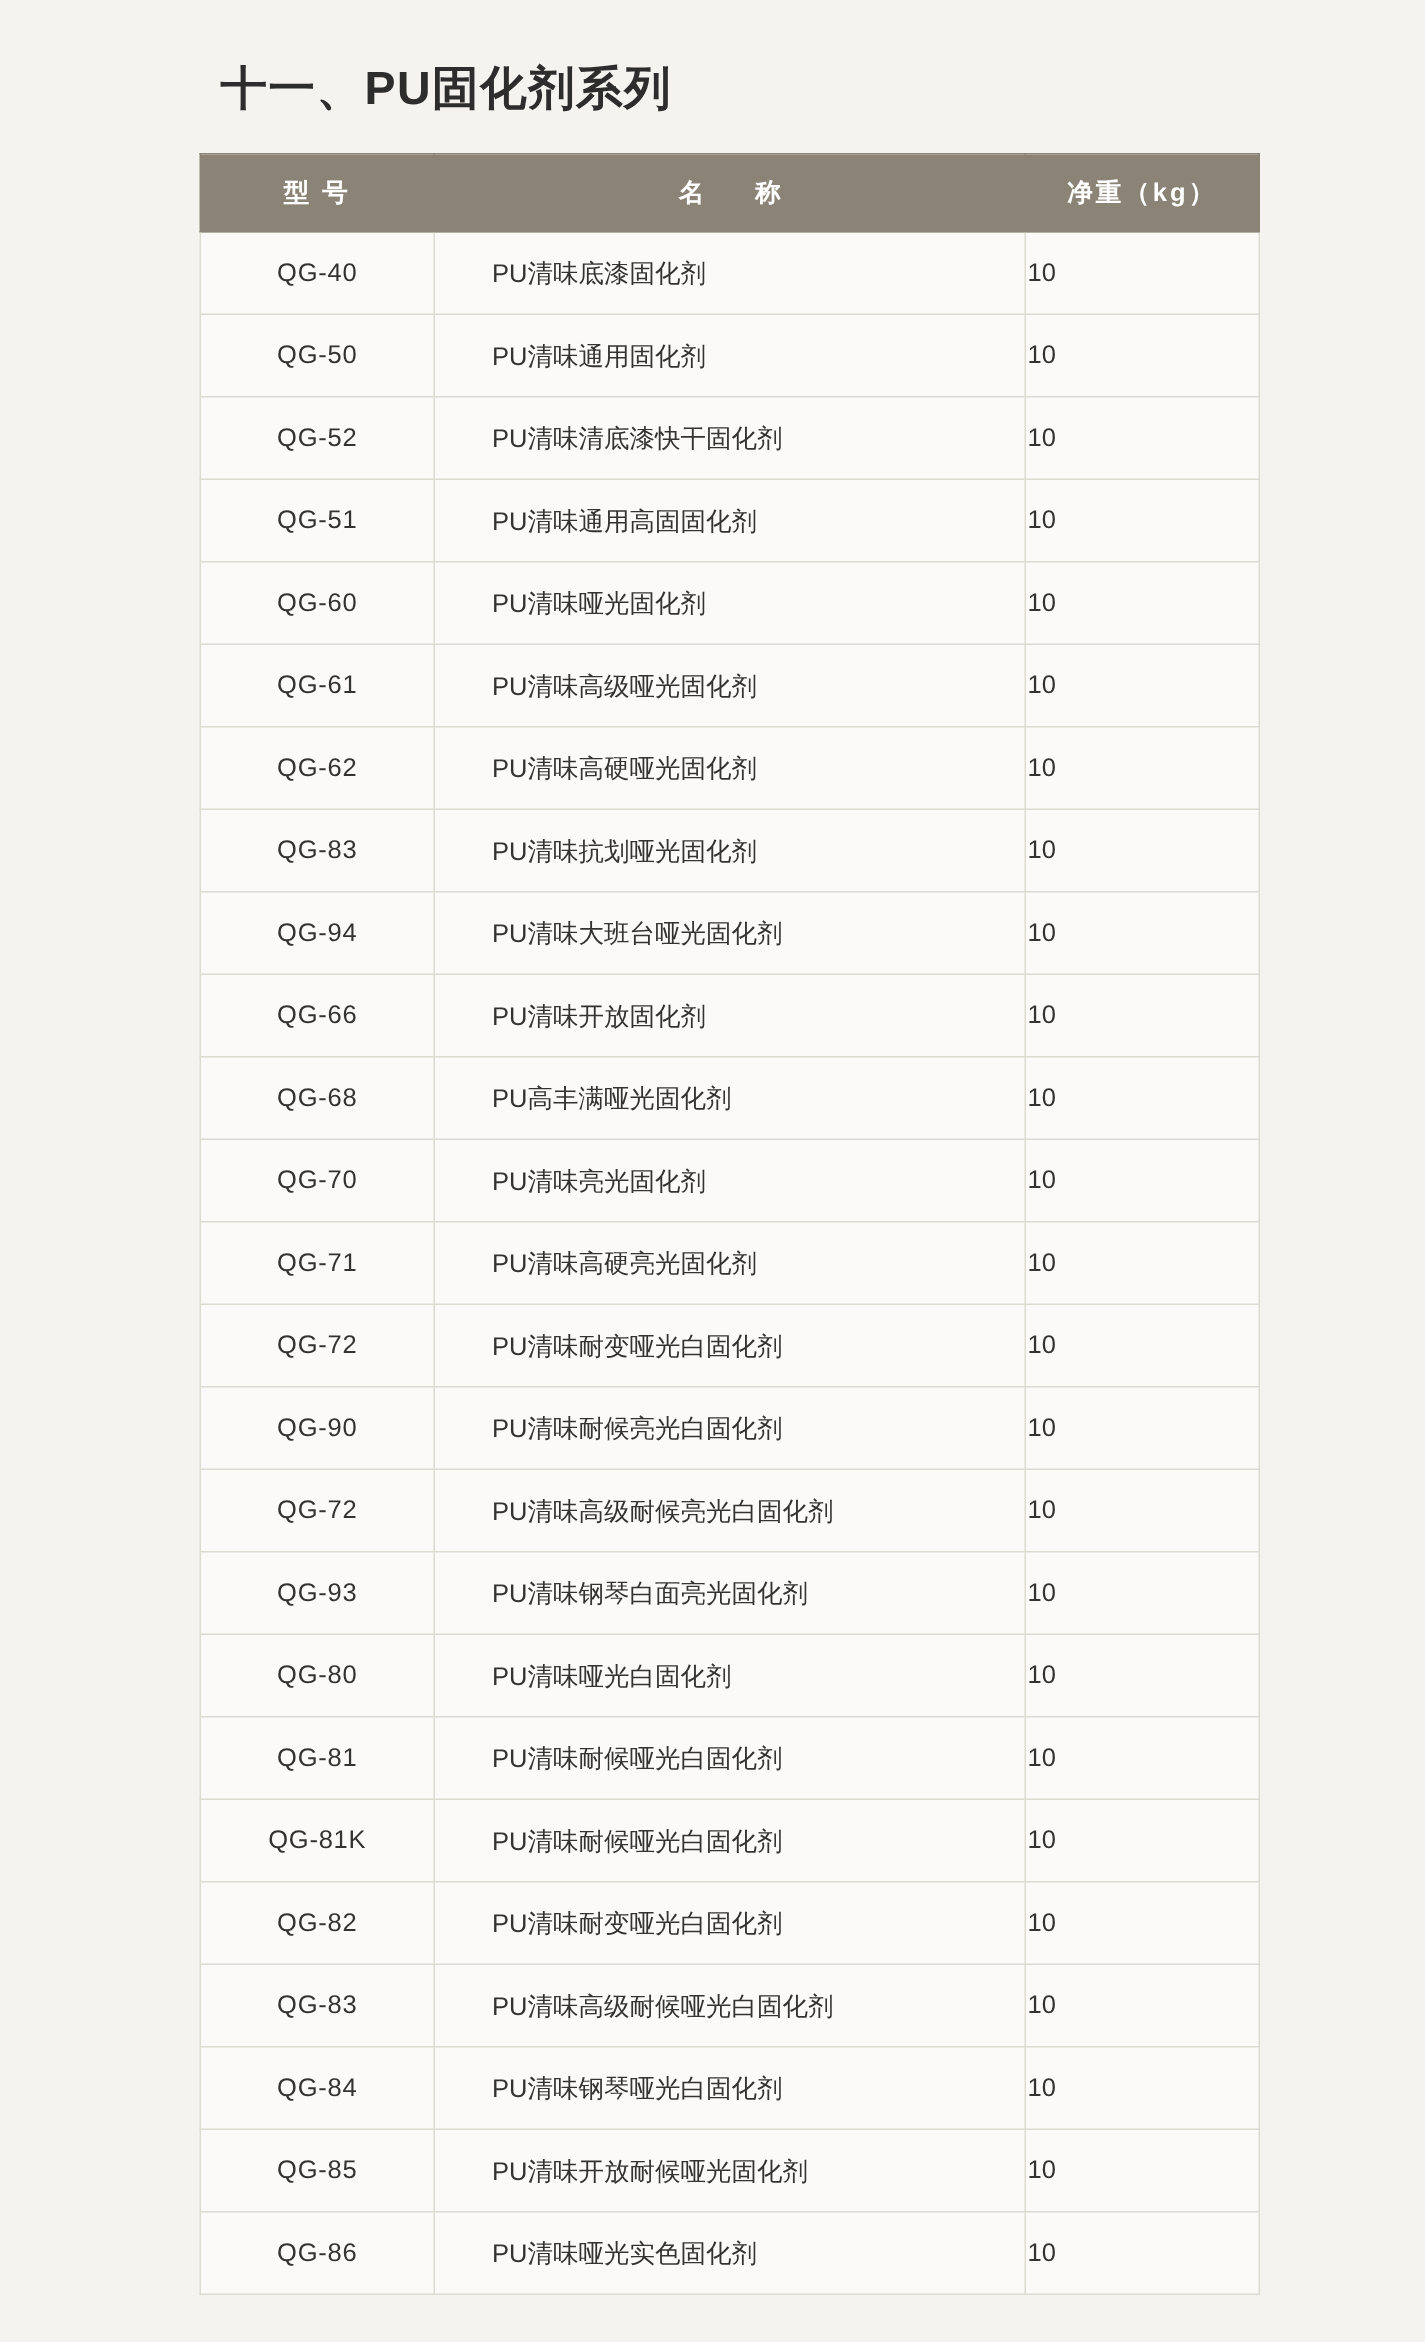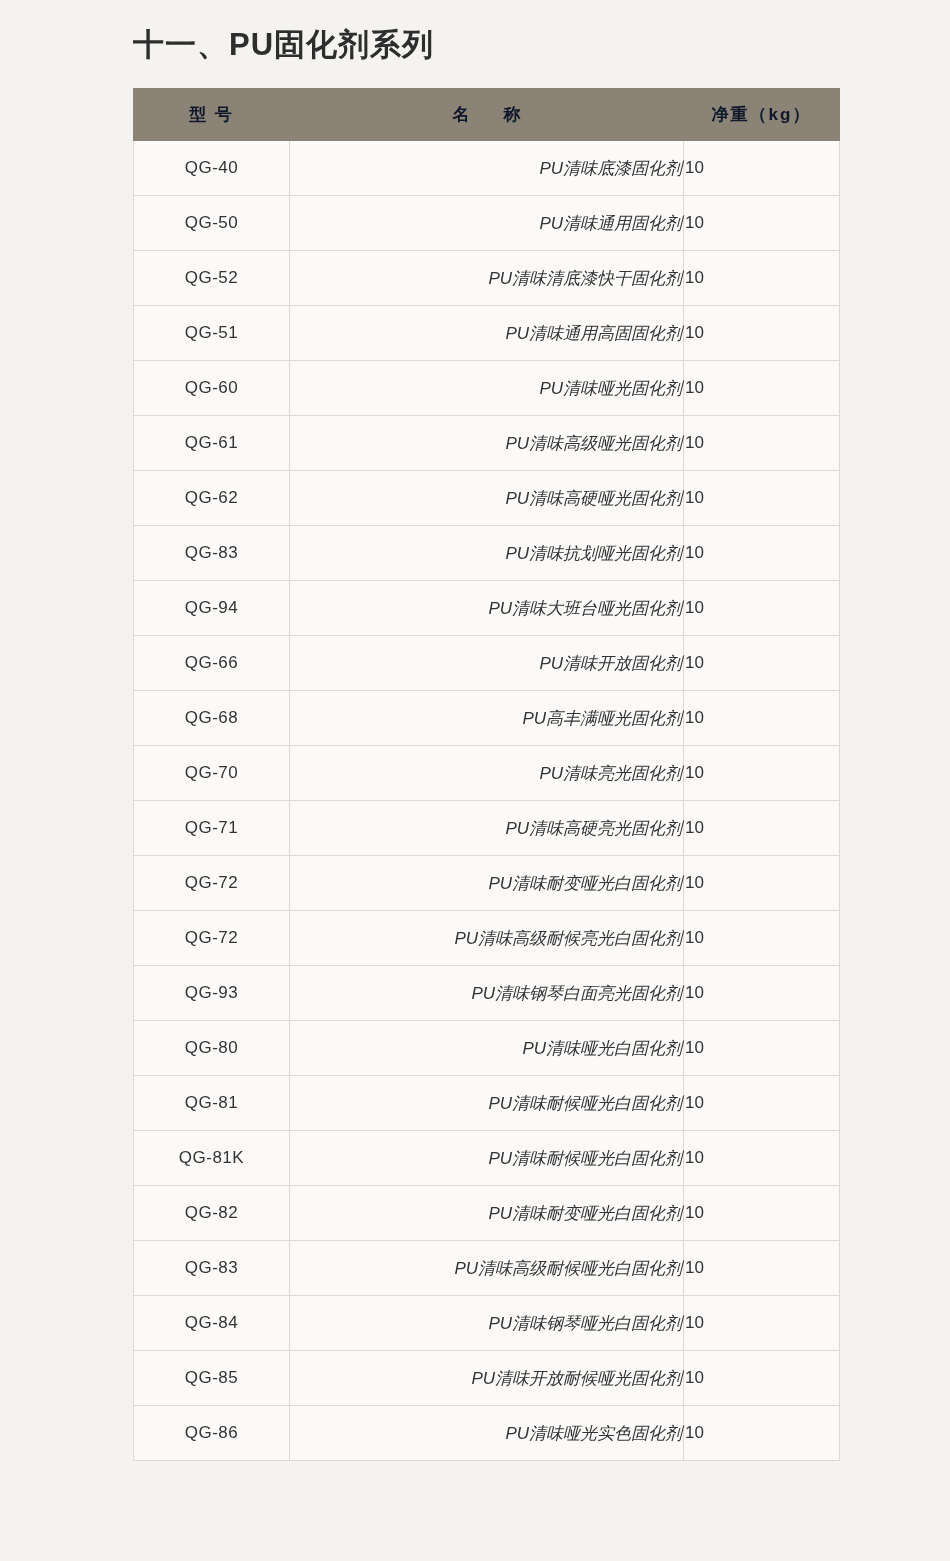--- a/index.html
+++ b/index.html
@@ -19,41 +19,41 @@
     min-height: 1561px;
     box-sizing: border-box;
     padding: 0;
     position: relative;
   }
   .page-title {
     font-size: 31px;
     font-weight: bold;
     color: #2d2d2d;
     letter-spacing: 1px;
-    margin: 0;
+    margin: 14px;
     padding: 18px 0 0 133px;
     line-height: 54px;
   }
   .table-wrap {
     margin: 16px 0 0 133px;
     width: 706px;
   }
   table.product-table {
     border-collapse: collapse;
     width: 706px;
     table-layout: fixed;
     background: #fbfaf8;
   }
   table.product-table col.col-model { width: 156px; }
   table.product-table col.col-name  { width: 394px; }
   table.product-table col.col-weight{ width: 156px; }
 
   table.product-table thead th {
     background: #8b8376;
-    color: #0f172a;
+    color: #ffffff;
     font-size: 17px;
     font-weight: bold;
     height: 49px;
     border: 1px solid #8b8376;
     letter-spacing: 2px;
     text-align: center;
     vertical-align: middle;
   }
   table.product-table thead th.th-name {
     letter-spacing: 0px;
@@ -64,23 +64,22 @@
     font-size: 17px;
     color: #333333;
     background: #fbfaf8;
     vertical-align: middle;
   }
   table.product-table tbody td.cell-model {
     text-align: center;
     letter-spacing: 0.5px;
   }
   table.product-table tbody td.cell-name {
-    text-align: right;
+    text-align: left;
     padding-left: 38px;
-    font-style: italic;
   }
   table.product-table tbody td.cell-weight {
   }
 </style>
 </head>
 <body>
 
 <div class="page">
 
   <h1 class="page-title">十一、PU固化剂系列</h1>
@@ -164,20 +163,25 @@
             <td class="cell-model">QG-71</td>
             <td class="cell-name">PU清味高硬亮光固化剂</td>
             <td class="cell-weight">10</td>
           </tr>
           <tr>
             <td class="cell-model">QG-72</td>
             <td class="cell-name">PU清味耐变哑光白固化剂</td>
             <td class="cell-weight">10</td>
           </tr>
           <tr>
+            <td class="cell-model">QG-90</td>
+            <td class="cell-name">PU清味耐候亮光白固化剂</td>
+            <td class="cell-weight">10</td>
+          </tr>
+          <tr>
             <td class="cell-model">QG-72</td>
             <td class="cell-name">PU清味高级耐候亮光白固化剂</td>
             <td class="cell-weight">10</td>
           </tr>
           <tr>
             <td class="cell-model">QG-93</td>
             <td class="cell-name">PU清味钢琴白面亮光固化剂</td>
             <td class="cell-weight">10</td>
           </tr>
           <tr>

